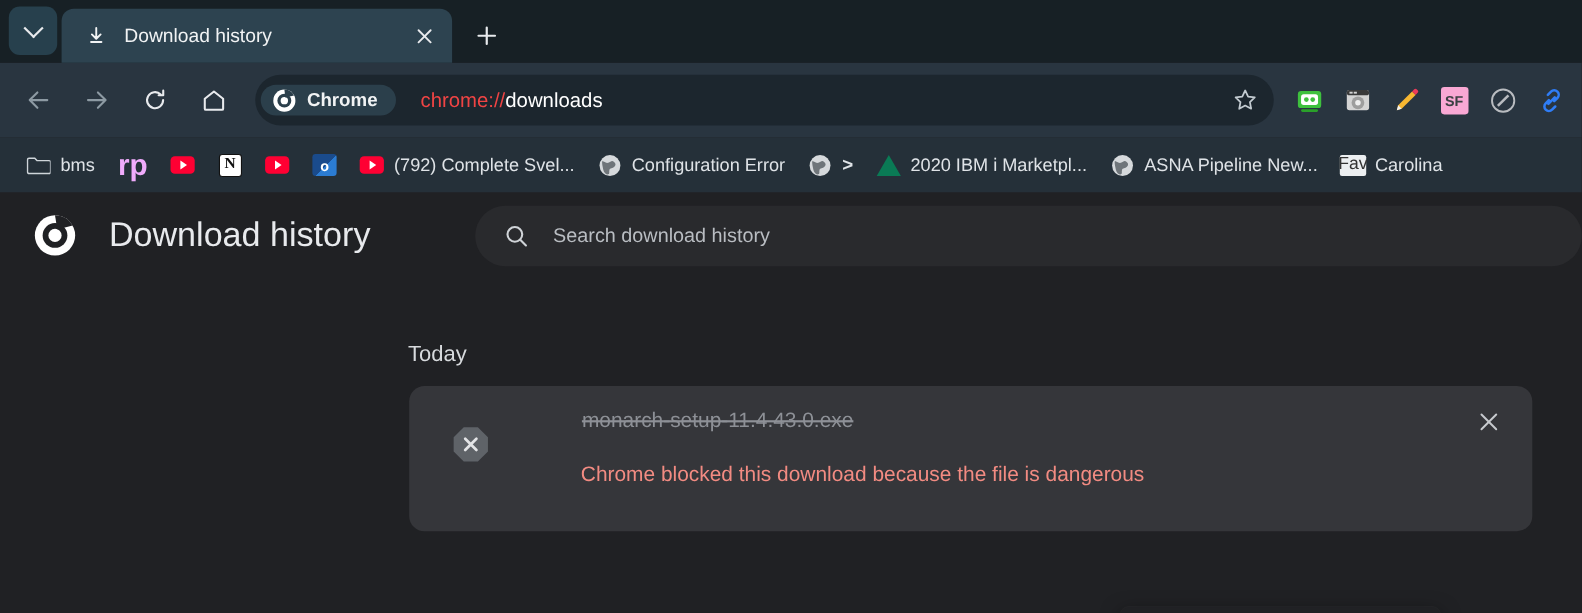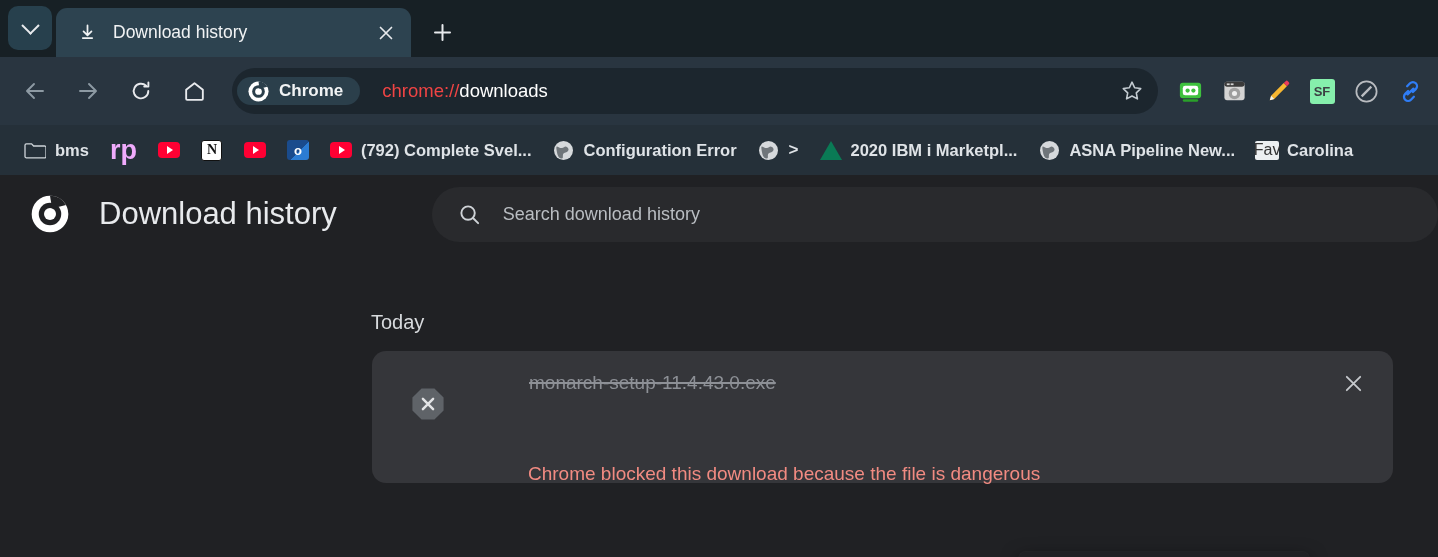--- a/index.html
+++ b/index.html
@@ -154,21 +154,20 @@
     border-radius: 6px;
     margin-right: 5px;
     flex: 0 0 auto;
     cursor: pointer;
     white-space: nowrap;
   }
   .bm-label {
     color: #dfe3e7;
     font-size: 16.5px;
     margin-left: 9px;
-    font-weight: bold;
   }
   .bm-icon { width: 22px; height: 22px; display:flex; align-items:center; justify-content:center; flex:0 0 auto;}
 
   
   .fav-yt {
     width: 22px; height: 16px; background: #ff0033; border-radius: 4px;
     display: flex; align-items: center; justify-content: center;
   }
   .fav-yt::after {
     content: ""; width: 0; height: 0;
@@ -257,21 +256,20 @@
     color: #8d9096;
     font-size: 19px;
     text-decoration: line-through;
     text-decoration-thickness: 1.6px;
   }
   #danger-text {
     position: absolute; left: 156px; top: 70px;
     color: #f28b82;
     font-size: 19px;
     white-space: nowrap;
-    margin-top: 42px;
   }
   #card-close {
     position: absolute; right: 23px; top: 15px;
     width: 34px; height: 34px;
     display: flex; align-items: center; justify-content: center;
     border-radius: 50%;
     cursor: pointer;
   }
 
   
@@ -383,21 +381,21 @@
       </svg>
     </div>
     <div class="ext-btn">
       <svg width="27" height="27" viewBox="0 0 28 28">
         <path d="M5 23l1.3-4.6L19.4 5.3l3.3 3.3L9.6 21.7z" fill="#f7b731"></path>
         <path d="M19.4 5.3l2-2a1.6 1.6 0 0 1 2.3 0l1 1a1.6 1.6 0 0 1 0 2.3l-2 2z" fill="#eb3b5a"></path>
         <path d="M5 23l1.3-4.6 3.3 3.3z" fill="#f1f1f1"></path>
       </svg>
     </div>
     <div class="ext-btn">
-      <div style="width:25px;height:25px;background:#86efac;border-radius:3px;display:flex;align-items:center;justify-content:center;color:#3c4043;font-size:13px;font-weight:bold;font-family:'Liberation Sans',sans-serif;">SF</div>
+      <div style="width:25px;height:25px;background:#f9a8d4;border-radius:3px;display:flex;align-items:center;justify-content:center;color:#3c4043;font-size:13px;font-weight:bold;font-family:'Liberation Sans',sans-serif;">SF</div>
     </div>
     <div class="ext-btn">
       <svg width="27" height="27" viewBox="0 0 28 28">
         <circle cx="14" cy="14" r="10.5" stroke="#b9bcc0" stroke-width="1.8" fill="none"></circle>
         <path d="M9 19L19 9" stroke="#b9bcc0" stroke-width="2.4"></path>
       </svg>
     </div>
     <div class="ext-btn">
       <svg width="27" height="27" viewBox="0 0 28 28">
         <path d="M11 17l6-6M10.5 8.5l3-3a4.2 4.2 0 0 1 6 6l-3 3M17.5 19.5l-3 3a4.2 4.2 0 0 1-6-6l3-3" stroke="#2f7df6" stroke-width="2.4" fill="none" stroke-linecap="round"></path>

